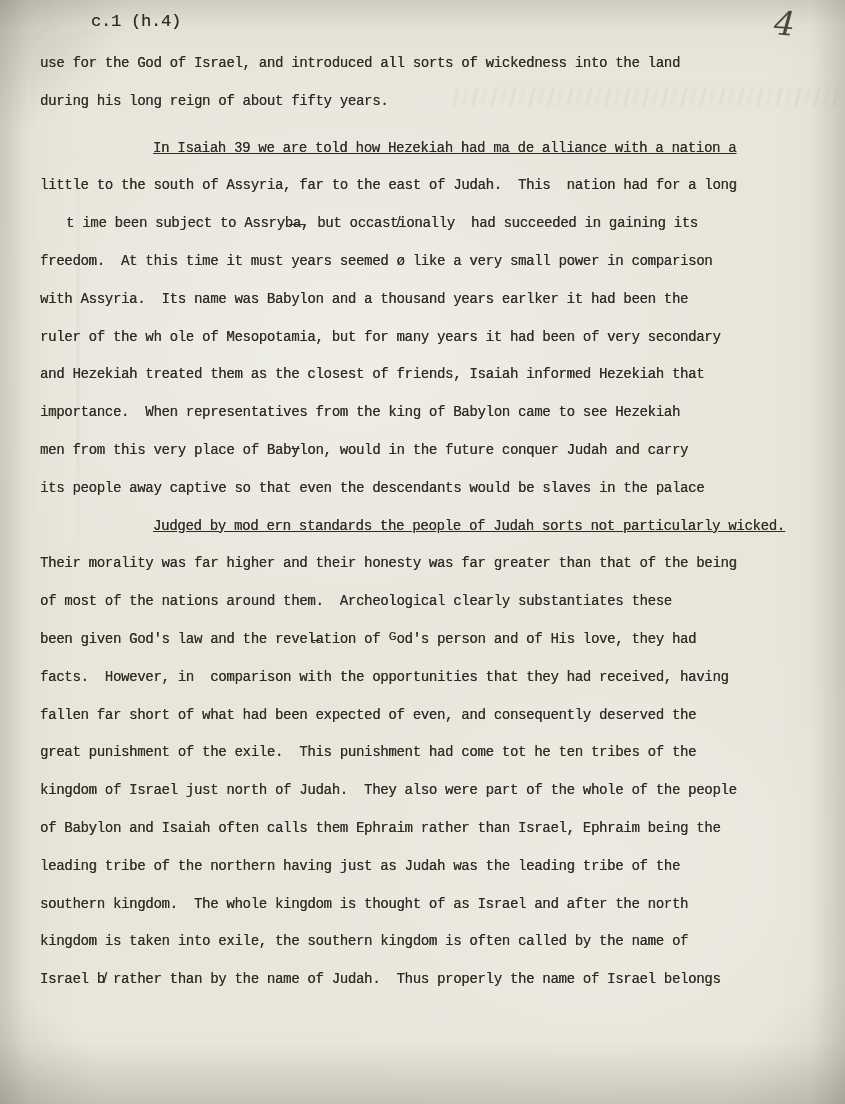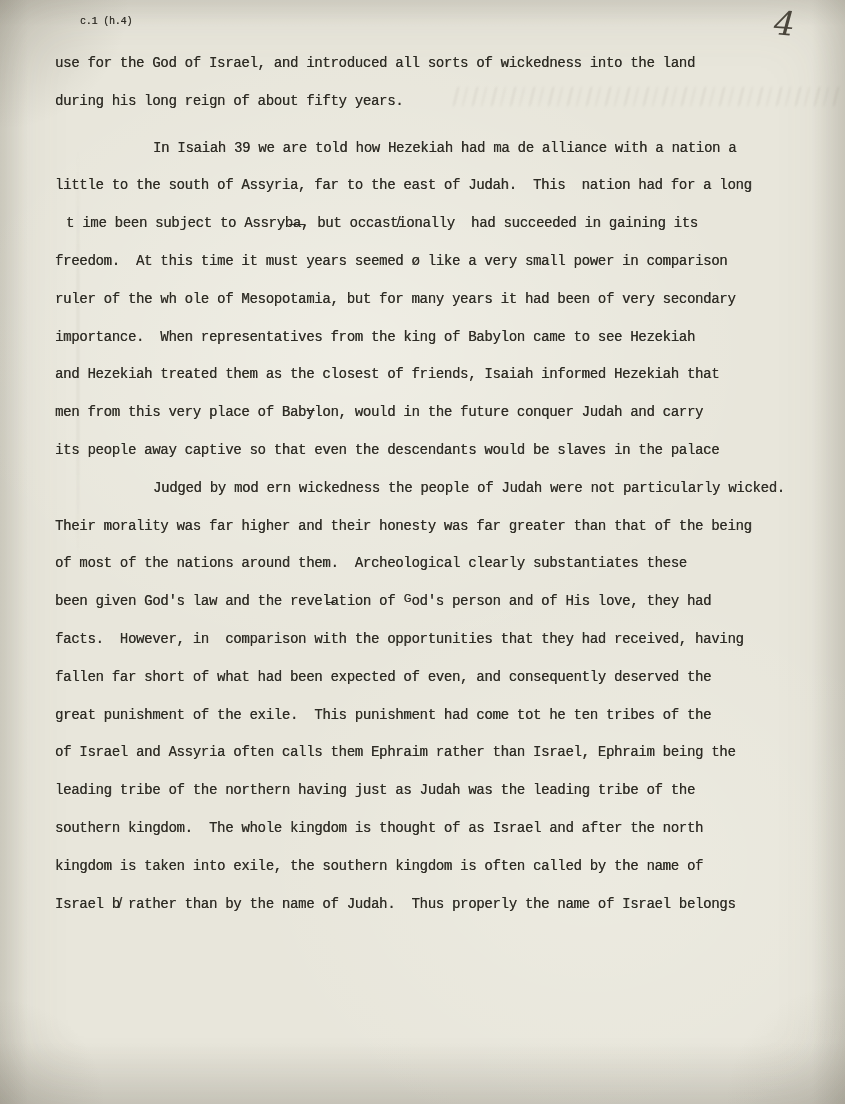--- a/index.html
+++ b/index.html
@@ -35,23 +35,23 @@
     position: absolute;
     left: 77px;
     top: 150px;
     width: 2px;
     height: 420px;
     background: linear-gradient(to bottom, rgba(0,0,0,0), rgba(120,115,100,0.10) 30%, rgba(120,115,100,0.10) 70%, rgba(0,0,0,0));
     filter: blur(1px);
   }
   .header-left {
     position: absolute;
-    left: 80px;
+    left: 91px;
     top: 12px;
-    font-size: 10px;
+    font-size: 17px;
     line-height: 20px;
     color: #2d2b24;
     letter-spacing: -0.2px;
     text-shadow: 0.3px 0 0 rgba(45,43,36,0.65);
   }
   .page-number {
     position: absolute;
     left: 774px;
     top: 4px;
     font-family: "DejaVu Serif", serif;
@@ -81,24 +81,24 @@
     top: 45px;
     width: 845px;
   }
   .line {
     height: 37.8px;
     line-height: 37.8px;
     white-space: pre;
     font-size: 14px;
     letter-spacing: -0.3px;
     color: #2d2b24;
-    padding-left: 55px;
+    padding-left: 40px;
     text-shadow: 0.3px 0 0 rgba(45,43,36,0.7);
   }
-  .line.para { padding-left: 153px; }
+  .line.para { padding-left: 153px; text-decoration: underline; }
   .line.out  { padding-left: 66px;  }
   .line.gap  { margin-top: 9px; }
 </style>
 </head>
 <body>
 
 <div class="paper">
   <div class="smudge"></div>
   <div class="crease"></div>
 
@@ -106,33 +106,35 @@
 
   <div class="page-number">4</div>
 
   <div class="doc-lines">
       <div class="line normal">use for the God of Israel, and introduced all sorts of wickedness into the land</div>
       <div class="line normal">during his long reign of about fifty years.</div>
       <div class="line para gap">In Isaiah 39 we are told how Hezekiah had ma de alliance with a nation a</div>
       <div class="line normal">little to the south of Assyria, far to the east of Judah.  This  nation had for a long</div>
       <div class="line out">t ime been subject to Assryb̶a̶, but occast̸ionally  had succeeded in gaining its</div>
       <div class="line normal">freedom.  At this time it must years seemed ø like a very small power in comparison</div>
+      <div class="line normal">with Assyria.  Its name was Babylon and a thousand years earlker it had been the</div>
       <div class="line normal">ruler of the wh ole of Mesopotamia, but for many years it had been of very secondary</div>
+      <div class="line normal">and Hezekiah treated them as the closest of friends, Isaiah informed Hezekiah that</div>
       <div class="line normal">importance.  When representatives from the king of Babylon came to see Hezekiah</div>
-      <div class="line normal">and Hezekiah treated them as the closest of friends, Isaiah informed Hezekiah that</div>
       <div class="line normal">men from this very place of Babɏlon, would in the future conquer Judah and carry</div>
       <div class="line normal">its people away captive so that even the descendants would be slaves in the palace</div>
-      <div class="line para">Judged by mod ern wickedness the people of Judah were not particularly wicked.</div>
+      <div class="line para">Judged by mod ern standards the people of Judah sorts not particularly wicked.</div>
       <div class="line normal">Their morality was far higher and their honesty was far greater than that of the being</div>
       <div class="line normal">of most of the nations around them.  Archeological clearly substantiates these</div>
       <div class="line normal">been given God's law and the revel̶ation of ᴳod's person and of His love, they had</div>
       <div class="line normal">facts.  However, in  comparison with the opportunities that they had received, having</div>
       <div class="line normal">fallen far short of what had been expected of even, and consequently deserved the</div>
       <div class="line normal">great punishment of the exile.  This punishment had come tot he ten tribes of the</div>
-      <div class="line normal">of Israel and Assyria often calls them Ephraim rather than Israel, Ephraim being the</div>
+      <div class="line normal">kingdom of Israel just north of Judah.  They also were part of the whole of the people</div>
+      <div class="line normal">of Babylon and Isaiah often calls them Ephraim rather than Israel, Ephraim being the</div>
       <div class="line normal">leading tribe of the northern having just as Judah was the leading tribe of the</div>
       <div class="line normal">southern kingdom.  The whole kingdom is thought of as Israel and after the north</div>
       <div class="line normal">kingdom is taken into exile, the southern kingdom is often called by the name of</div>
       <div class="line normal">Israel b̸ rather than by the name of Judah.  Thus properly the name of Israel belongs</div>
     </div>
 
   <div class="vignette"></div>
 </div>
 
 </body></html>

